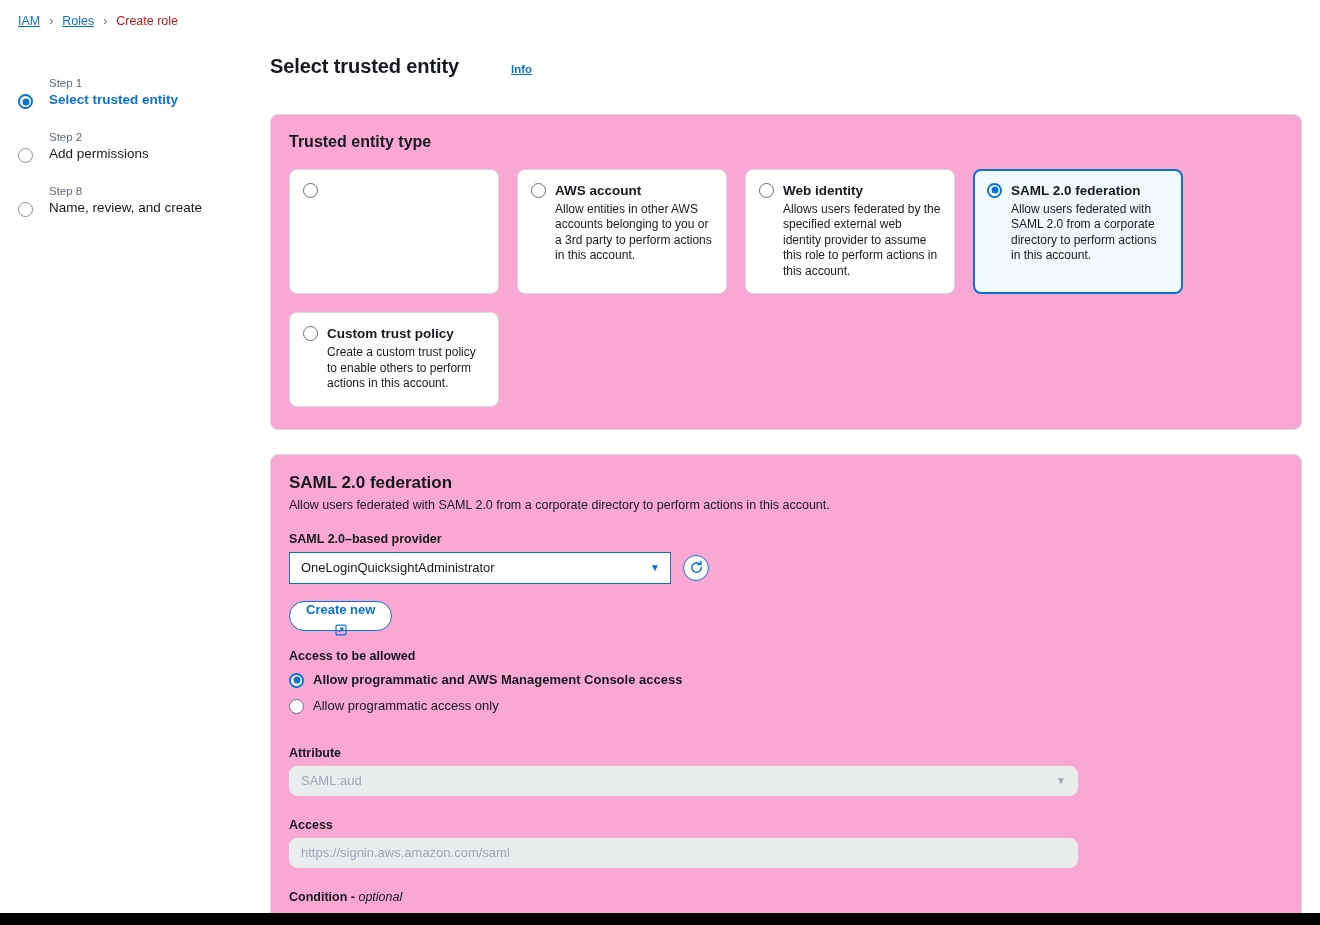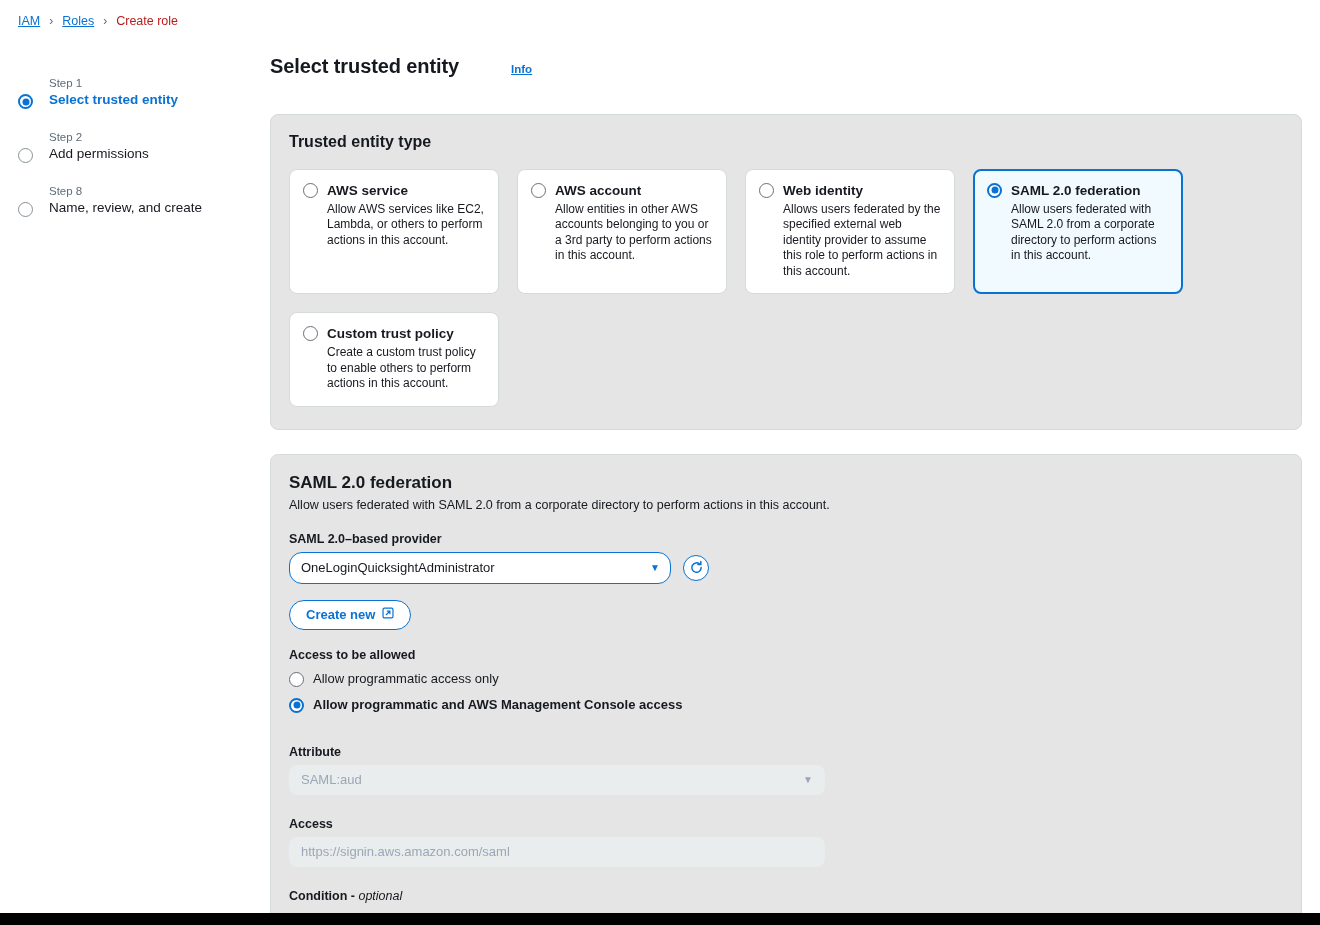--- a/index.html
+++ b/index.html
@@ -66,21 +66,21 @@
   
   .main { flex: 1; min-width: 0; padding-left: 12px; }
 
   .page-title-row { display: flex; align-items: baseline; gap: 8px; margin-bottom: 22px; }
   .page-title { font-size: 20px; font-weight: bold; letter-spacing: -0.1px; }
   .info-link { font-size: 11.5px; color: #0972d3; text-decoration: underline; cursor: pointer; font-weight: bold; margin-left: 44px; }
 
   .card {
     border: 1px solid #d5dbdb;
     border-radius: 8px;
-    background: #e5e5e5;
+    background: #f9a8d4;
     padding: 18px 18px 22px 18px;
     margin-bottom: 24px;
   }
   .card-title { font-size: 16px; font-weight: bold; margin: 0 0 18px 0; }
   .card-title-lg { font-size: 17px; font-weight: bold; margin: 0 0 5px 0; }
   .card-sub { font-size: 12.5px; color: #16191f; margin-bottom: 20px; }
 
   
   .tiles { display: flex; flex-wrap: wrap; gap: 18px; }
   .tile {
@@ -108,56 +108,56 @@
   .tile-text { flex: 1; min-width: 0; }
   .tile-label { font-size: 13.5px; font-weight: bold; line-height: 17px; margin-bottom: 3px; }
   .tile-desc { font-size: 12px; color: #16191f; line-height: 15.5px; }
 
   
   .field-label { font-size: 12.5px; font-weight: bold; margin: 0 0 6px 0; }
   .select-row { display: flex; align-items: center; gap: 12px; margin-bottom: 16px; }
   .select {
     width: 382px; height: 32px;
     border: 1px solid #0972d3;
-    border-radius: 13px;
+    border-radius: 0;
     background: #fff;
     display: flex; align-items: center; justify-content: space-between;
     padding: 0 10px 0 11px;
     font-size: 13px;
     cursor: pointer;
   }
   .caret { color: #0972d3; font-size: 10px; line-height: 1; }
   .refresh-btn {
     width: 26px; height: 26px; border-radius: 50%;
     border: 1.6px solid #0972d3; color: #0972d3;
     display: flex; align-items: center; justify-content: center;
     cursor: pointer; background: #fff;
   }
   .btn-outline {
     display: inline-flex; align-items: center; gap: 7px;
     border: 1.6px solid #0972d3; color: #0972d3;
     background: #fff; border-radius: 18px;
     height: 30px; padding: 0 16px;
-    font-size: 13px; font-weight: bold; cursor: pointer;
+    font-size: 13px; font-weight: bold; cursor: pointer; flex-direction: column;
   }
   .group-label { font-size: 12.5px; font-weight: bold; margin: 18px 0 9px 0; }
   .radio-line { display: flex; align-items: center; gap: 9px; margin-bottom: 10px; }
   .radio-line span { font-size: 13px; }
   .radio-line.selected span { font-weight: bold; }
 
   .disabled-input {
     height: 30px;
     border-radius: 8px;
     background: #eaeded;
     border: 1px solid #eaeded;
     color: #9ba7b6;
     font-size: 13px;
     display: flex; align-items: center; justify-content: space-between;
     padding: 0 11px;
-    width: 536px;
+    width: 789px;
   }
   .disabled-input .caret-d { color: #9ba7b6; font-size: 10px; }
   .spacer-22 { height: 22px; }
 
   .cond-label { font-size: 12.5px; margin: 22px 0 10px 0; }
   .cond-label b { font-weight: bold; }
   .cond-label i { font-style: italic; }
   .bottom-bar {
     position: absolute; left: 0; bottom: 0;
     width: 1320px; height: 12px; background: #000;
@@ -208,24 +208,20 @@
         <h1 class="page-title">Select trusted entity</h1>
         <a class="info-link">Info</a>
       </div>
 
       <section class="card">
         <h2 class="card-title">Trusted entity type</h2>
         <div class="tiles">
 
           <div class="tile">
             <div class="radio"></div>
-            <div class="tile-text">
-              <div class="tile-label">AWS service</div>
-              <div class="tile-desc">Allow AWS services like EC2, Lambda, or others to perform actions in this account.</div>
-            </div>
           </div>
 
           <div class="tile">
             <div class="radio"></div>
             <div class="tile-text">
               <div class="tile-label">AWS account</div>
               <div class="tile-desc">Allow entities in other AWS accounts belonging to you or a 3rd party to perform actions in this account.</div>
             </div>
           </div>
 
@@ -279,27 +275,27 @@
           <span>
             <svg width="12" height="12" viewBox="0 0 14 14" fill="none" stroke="#0972d3" stroke-width="1.4">
               <rect x="1.2" y="1.2" width="11.6" height="11.6" rx="1.6"></rect>
               <path d="M5 9l4-4M6.2 4.8H9.2V7.8" stroke-linecap="round"></path>
             </svg>
           </span>
         </button>
 
         <div class="group-label">Access to be allowed</div>
 
+        <label class="radio-line selected">
+          <span class="radio checked"></span>
+          <span>Allow programmatic and AWS Management Console access</span>
+        </label>
         <label class="radio-line">
           <span class="radio"></span>
           <span>Allow programmatic access only</span>
-        </label>
-        <label class="radio-line selected">
-          <span class="radio checked"></span>
-          <span>Allow programmatic and AWS Management Console access</span>
         </label>
 
         <div class="spacer-22"></div>
         <div class="field-label">Attribute</div>
         <div class="disabled-input">
           <span>SAML:aud</span>
           <span class="caret-d">▼</span>
         </div>
 
         <div class="spacer-22"></div>

